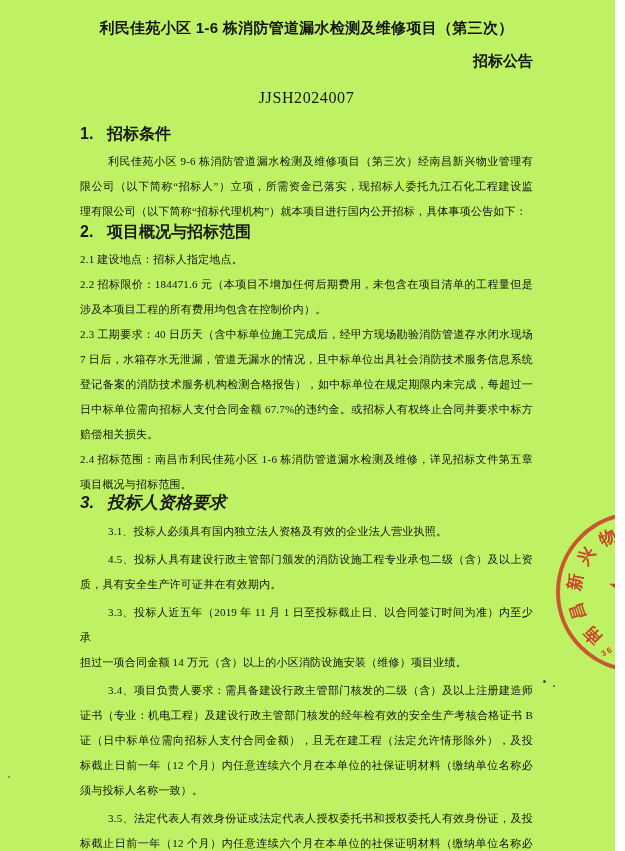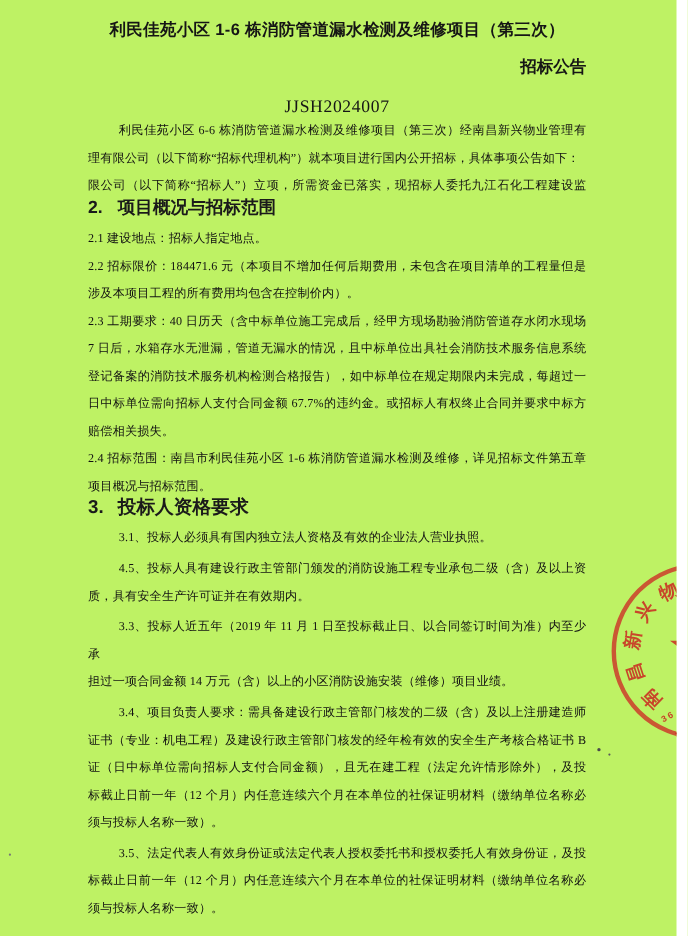--- a/index.html
+++ b/index.html
@@ -44,21 +44,21 @@
   .sec-h {
     font-family:"Liberation Sans", sans-serif;
     font-weight:700;
     font-size:16px;
     line-height:24px;
     color:#1a1a1a;
   }
   .sec-h .num { display:inline-block; min-width:27px; }
   .sec:nth-of-type(1) .sec-h { margin-top:15px; margin-bottom:3px; }
   .sec:nth-of-type(2) .sec-h { margin-top:-4px; margin-bottom:3px; }
-  .sec:nth-of-type(3) .sec-h { margin-top:-7px; margin-bottom:3px; font-size:17px; line-height:26px; }
+  .sec:nth-of-type(3) .sec-h { margin-top:-7px; margin-bottom:3px; font-size:17px; line-height:26px;font-style:italic; }
 
   .para { margin:0; }
   .para.gap { margin-top:3px; }
   .ln {
     font-size:11px;
     line-height:25px;
     text-align:justify;
     text-align-last:justify;
     -moz-text-align-last:justify;
     letter-spacing:0.2px;
@@ -118,24 +118,25 @@
 </head>
 <body>
 
 <div class="doc">
   <div class="content">
     <div class="title">利民佳苑小区 1-6 栋消防管道漏水检测及维修项目（第三次）</div>
     <div class="subtitle">招标公告</div>
     <div class="code">JJSH2024007</div>
     <div id="sections">
         <div class="sec">
-          <div class="para">
-            <div class="ln ind">利民佳苑小区 6-6 栋消防管道漏水检测及维修项目（第三次）经南昌新兴物业管理有</div>
+          <div class="sec-h"><span class="num">1.</span><span>招标条件</span></div>
+          <div class="para">
+            <div class="ln ind">利民佳苑小区 9-6 栋消防管道漏水检测及维修项目（第三次）经南昌新兴物业管理有</div>
+            <div class="ln">限公司（以下简称“招标人”）立项，所需资金已落实，现招标人委托九江石化工程建设监</div>
             <div class="ln last">理有限公司（以下简称“招标代理机构”）就本项目进行国内公开招标，具体事项公告如下：</div>
-            <div class="ln">限公司（以下简称“招标人”）立项，所需资金已落实，现招标人委托九江石化工程建设监</div>
           </div>
         </div>
         <div class="sec">
           <div class="sec-h"><span class="num">2.</span><span>项目概况与招标范围</span></div>
           <div class="para">
             <div class="ln last">2.1 建设地点：招标人指定地点。</div>
           </div>
           <div class="para">
             <div class="ln">2.2 招标限价：184471.6 元（本项目不增加任何后期费用，未包含在项目清单的工程量但是</div>
             <div class="ln last">涉及本项目工程的所有费用均包含在控制价内）。</div>

